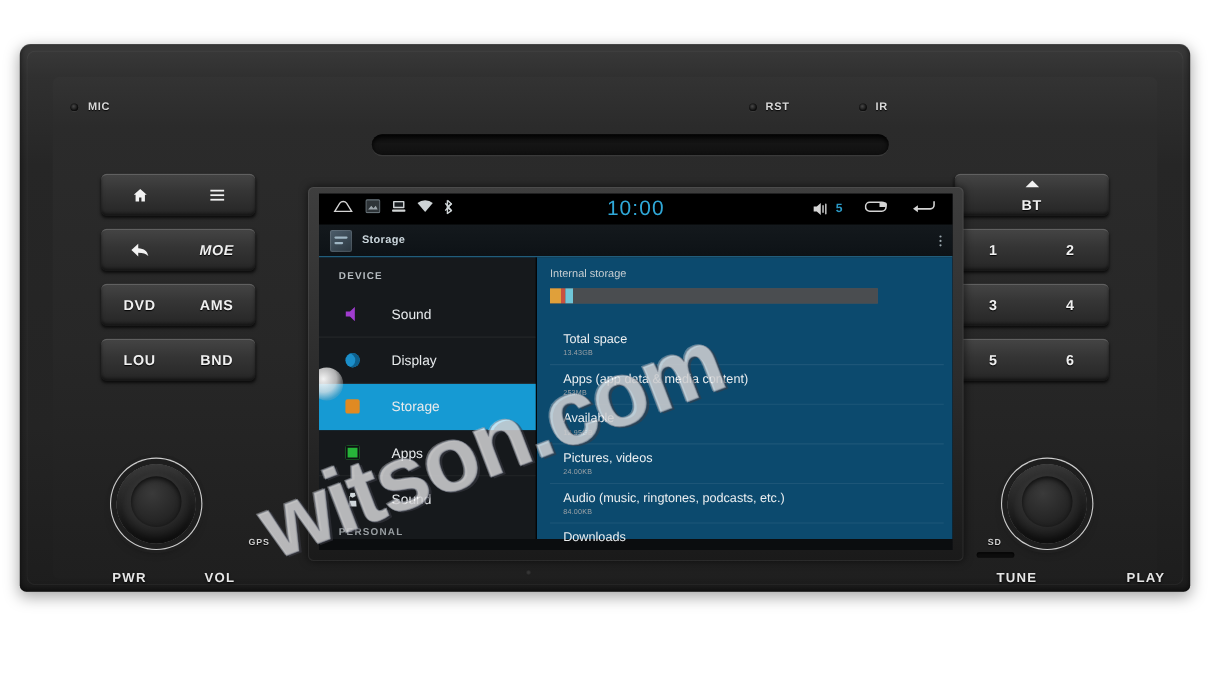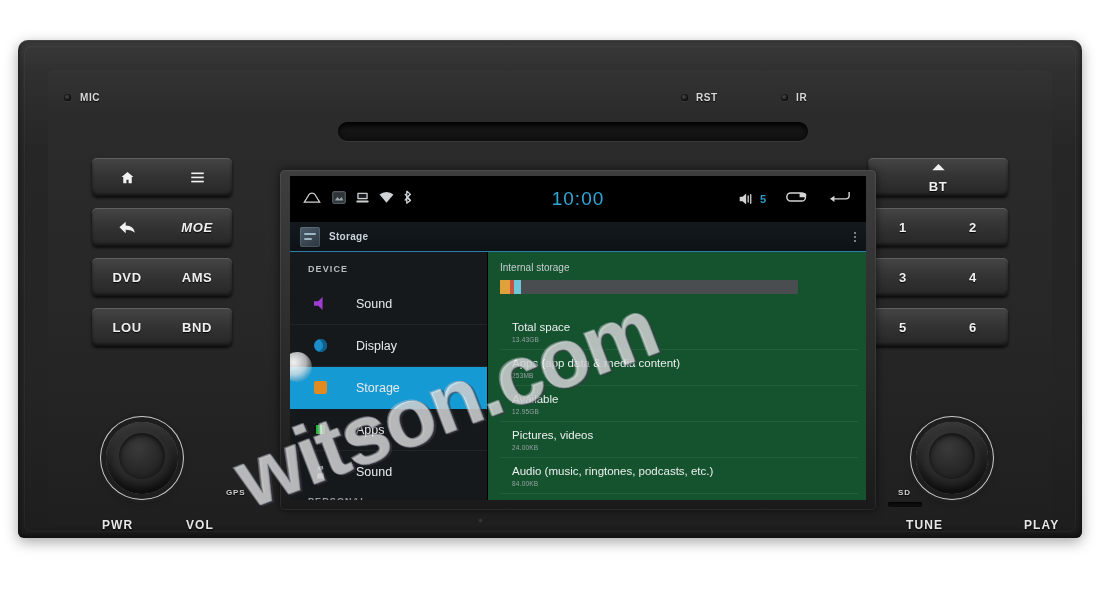--- a/index.html
+++ b/index.html
@@ -73,21 +73,21 @@
   }
   #screen {
     position:relative;
     width:100%; height:100%;
     background:#0b0d0f;
     overflow:hidden;
   }
 
   
   #status-bar {
-    position:relative; height:46px;
+    position:relative; height:28px;
     background:#000000;
     display:flex; align-items:center;
   }
   #status-left { display:flex; align-items:center; gap:10px; padding-left:12px; }
   #status-center {
     position:absolute; left:0; right:0; text-align:center;
     color:#2fa8d8; font-size:19px; letter-spacing:1px;
     font-family:"Liberation Sans", sans-serif;
   }
   #status-right {
@@ -111,21 +111,21 @@
   #settings-glyph::before,#settings-glyph::after{
     content:""; position:absolute; left:4px; height:2px; background:#9fb6c4; border-radius:1px;
   }
   #settings-glyph::before{ top:6px; width:12px; }
   #settings-glyph::after{ top:11px; width:8px; }
   #action-title { color:#c9d4da; font-size:10px; font-weight:bold; letter-spacing:0.3px; }
   #overflow-dots { margin-left:auto; display:flex; flex-direction:column; gap:2px; }
   #overflow-dots i { width:2px; height:2px; background:#9aa6ad; border-radius:50%; display:block; }
 
   
-  #content { display:flex; height:calc(100% - 68px); background:#14532d; }
+  #content { display:flex; height:calc(100% - 68px); background:#0c4a6e; }
 
   
   #sidebar {
     width:198px; background:#16191c; position:relative;
     border-right:1px solid #000;
   }
   #section-header {
     color:#b6bcc0; font-size:9px; font-weight:bold; letter-spacing:1.1px;
     padding:12px 0 9px 18px;
   }

